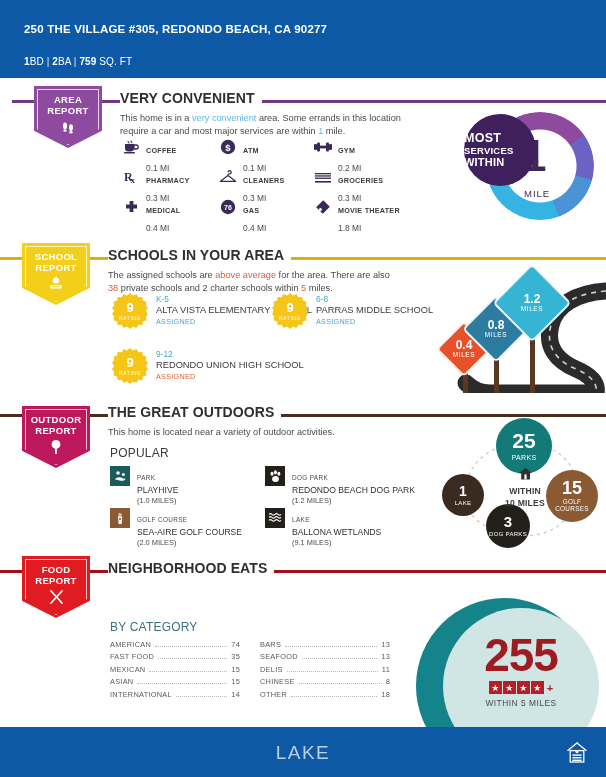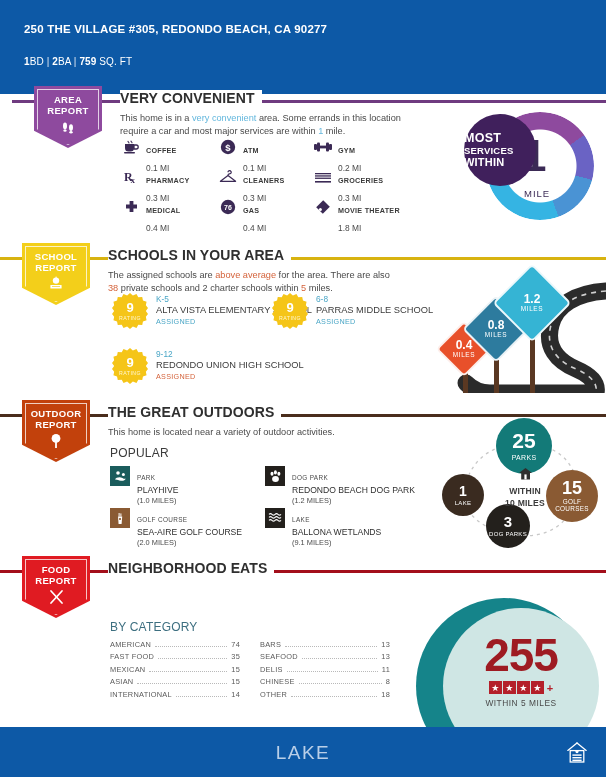--- a/index.html
+++ b/index.html
@@ -8,21 +8,21 @@
     font-family: "Liberation Sans", sans-serif;
     background: #ffffff;
     color: #3b3b3b;
     position: relative;
     overflow: hidden;
   }
 
   
   .header {
     background: #0d59a6;
-    height: 94px;
+    height: 78px;
     padding: 22px 0 0 24px;
     color: #ffffff;
   }
   .header-address {
     font-size: 11.5px;
     font-weight: bold;
     letter-spacing: .2px;
     line-height: 14px;
   }
   .header-specs {
@@ -206,21 +206,21 @@
     text-align: center; color: #fff;
     line-height: 1.05;
   }
   .sign-n { font-size: 12px; font-weight: bold; display: block; }
   .sign-u { font-size: 6.5px; letter-spacing: .6px; display: block; }
   .post { position: absolute; width: 5px; background: #5a3822; }
 
   
   #sec-outdoor { position: absolute; left: 0; top: 400px; width: 606px; height: 150px; }
   #sec-outdoor .rule { background: #4a2d1c; }
-  #sec-outdoor .badge { background: #c2410c; }
+  #sec-outdoor .badge { background: #be185d; margin-top: 6px; }
 
   .popular-hd {
     position: absolute; left: 110px; top: 46px;
     font-size: 12px; color: #3b3b3b; letter-spacing: .2px;
   }
   .out-grid {
     position: absolute; left: 110px; top: 66px;
     width: 330px;
     display: grid;
     grid-template-columns: 155px 1fr;

